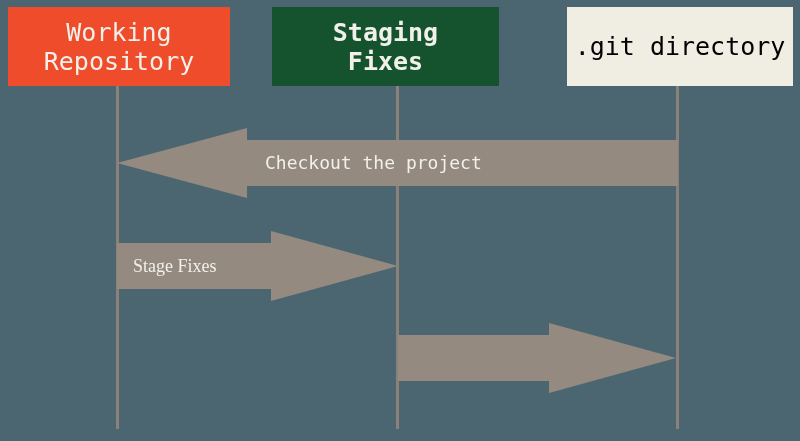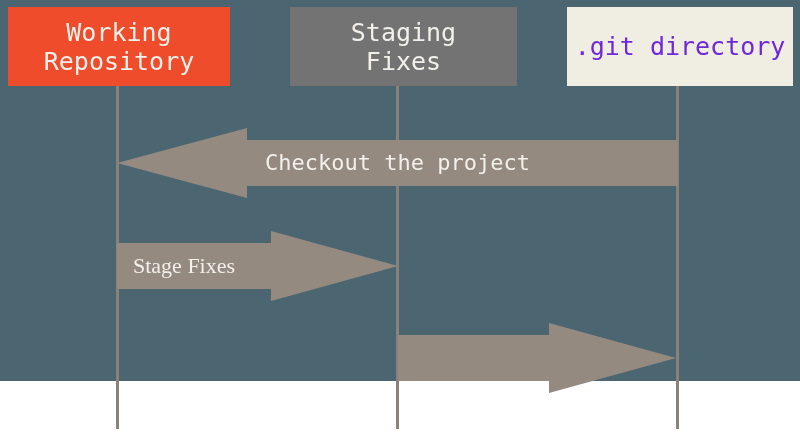--- a/index.html
+++ b/index.html
@@ -3,35 +3,35 @@
 <meta charset="utf-8">
 <style>
   html, body { margin: 0; padding: 0; }
   body {
     width: 800px; height: 441px;
     font-family: "DejaVu Sans Mono", "Liberation Mono", monospace;
     overflow: hidden;
   }
   .canvas {
     position: relative;
-    width: 800px; height: 381px;
+    width: 800px; height: 441px;
     background: #4C6671;
   }
   
   .box {
     position: absolute;
     top: 7px; height: 79px;
     display: flex; flex-direction: column;
     align-items: center; justify-content: center;
     font-size: 25px; line-height: 29px;
     text-align: center; white-space: nowrap;
   }
   .box-wd  { left: 8px;   width: 222px; background: #EE4C2B; color: #F2F0EA; }
-  .box-sa  { left: 290px; width: 227px; background: #737373; color: #F2F0EA; }
-  .box-git { left: 567px; width: 226px; background: #F0EDE3; color: #6d28d9; }
+  .box-sa  { left: 272px; width: 227px; background: #14532d; color: #F2F0EA; font-weight: bold; }
+  .box-git { left: 567px; width: 226px; background: #F0EDE3; color: #000000; }
   
   .lifeline {
     position: absolute;
     top: 86px; height: 343px; width: 3px;
     background: #8A8179;
   }
   .line-wd  { left: 116px; }
   .line-sa  { left: 396px; }
   .line-git { left: 676px; }
   
@@ -46,21 +46,21 @@
   .head-checkout  { left: 117px; top: 128px; }
 
   .shaft-stage { left: 117px; top: 243px; width: 154px; }
   .head-stage  { left: 271px; top: 231px; }
 
   .shaft-commit { left: 398px; top: 335px; width: 151px; }
   .head-commit  { left: 549px; top: 323px; }
 
   .arrow-label {
     position: absolute;
-    font-size: 22px; line-height: 30px;
+    font-size: 18px; line-height: 30px;
     color: #F2F0EA; white-space: nowrap;
   }
   .label-checkout { left: 265px; top: 148px; }
   .label-stage    { left: 133px; top: 251px; font-family: Liberation Serif, serif; }
   .label-commit   { left: 441px; top: 343px; }
 </style>
 </head>
 <body>
 
 <div class="canvas">

